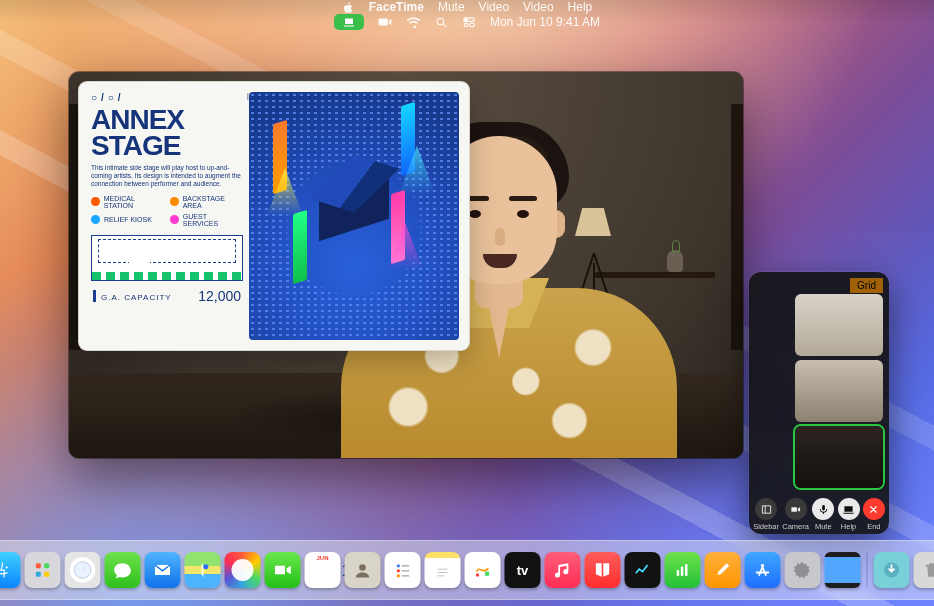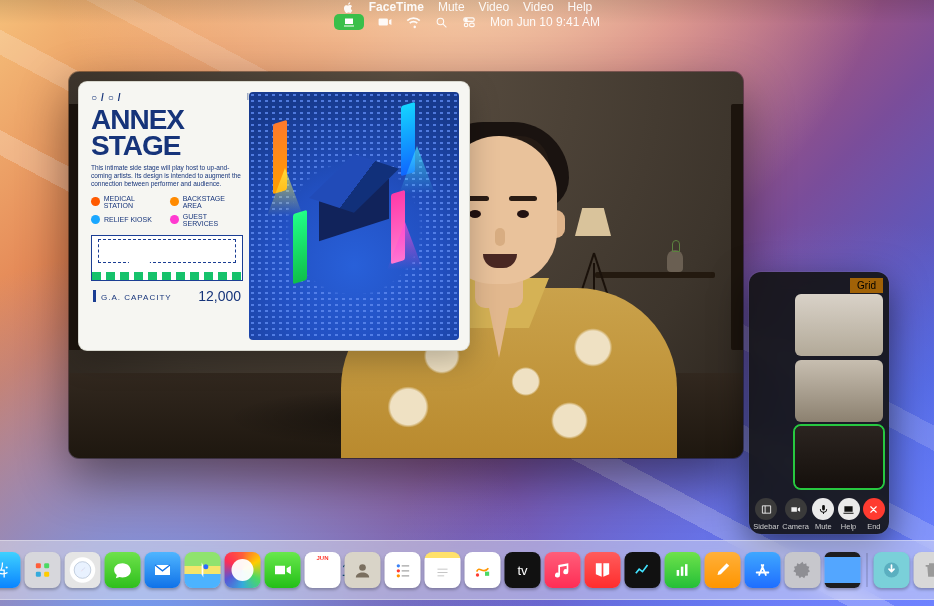--- a/index.html
+++ b/index.html
@@ -627,21 +627,21 @@
       </svg>
   </div>
   <div class="dock-item di-freeform" data-name="dock-app-freeform">
     <svg viewBox="0 0 24 24" fill="none" stroke="#ff9500" stroke-width="2">
         <path d="M5 14c3-8 8 4 14-4"></path>
         <circle cx="6" cy="18" r="2" fill="#ff3b30" stroke="none"></circle>
         <rect x="15" y="14" width="5" height="5" fill="#4cd964" stroke="none"></rect>
       </svg>
   </div>
   <div class="dock-item di-tv" data-name="dock-app-tv">
-    <span style="font-size:13px;font-weight:400;color:#fff">tv</span>
+    <span style="font-size:13px;font-weight:700;color:#fff">tv</span>
   </div>
   <div class="dock-item di-music" data-name="dock-app-music">
     <svg viewBox="0 0 24 24" fill="#fff">
         <path d="M9 18a3 3 0 1 1-2-2.8V6l12-2v10a3 3 0 1 1-2-2.8V7L9 8.5z"></path>
       </svg>
   </div>
   <div class="dock-item di-news" data-name="dock-app-news">
     <svg viewBox="0 0 24 24" fill="#fff">
         <path d="M4 4h7v16L4 17zM13 4h7v13l-7 3z"></path>
       </svg>

